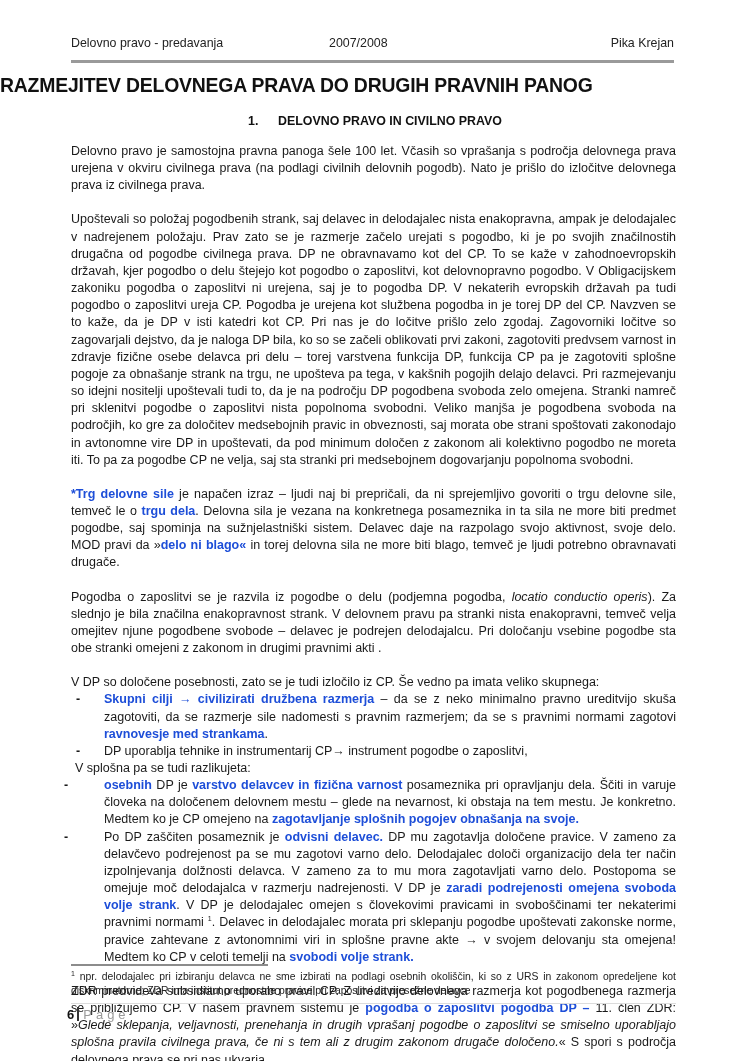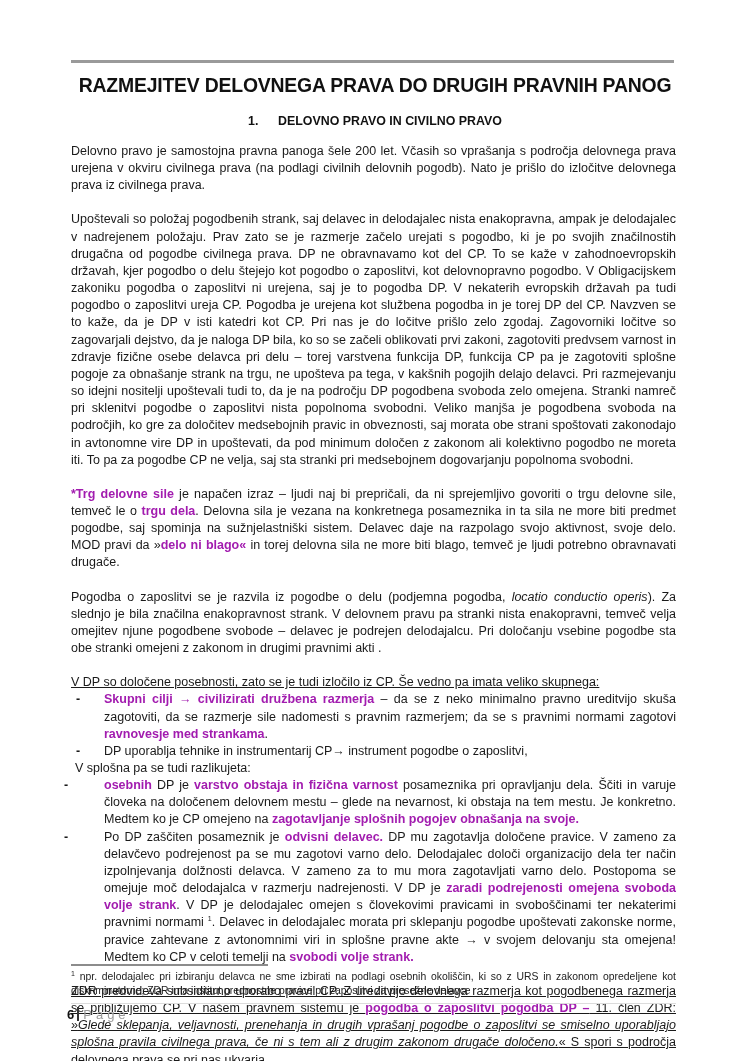--- a/index.html
+++ b/index.html
@@ -12,35 +12,35 @@
     position: absolute; left: 71px; top: 36px; width: 603px; height: 16px;
     font-size: 12.4px; color: #222;
   }
   .header .left { position: absolute; left: 0; top: 0; }
   .header .center { position: absolute; left: 258px; top: 0; }
   .header .right { position: absolute; right: 0; top: 0; }
   .header-rule {
     position: absolute; left: 71px; top: 60px; width: 603px; height: 3px; background: #9a9a9a;
   }
   .title {
-    position: absolute; left: 0; top: 74px; width: 750px; text-align: center;
+    position: absolute; left: 0; top: 74px; width: 750px; text-align: left;
     font-size: 19.4px; font-weight: bold; letter-spacing: -0.2px; color: #111;
   }
   .section-heading {
     position: absolute; left: 0; top: 114px; width: 750px; text-align: center;
     font-size: 12.4px; font-weight: bold; color: #111;
   }
   .section-heading .num { display: inline-block; width: 30px; text-align: left; }
   .body-text {
     position: absolute; left: 71px; top: 143px; width: 605px;
     font-size: 12.5px; line-height: 17.15px; text-align: justify; color: #1a1a1a;
   }
   .body-text p { margin: 0 0 17px 0; }
-  .body-text p.tight { margin-bottom: 0; text-decoration: underline; }
-  .body-text b { font-weight: bold; color: #a21caf; }
+  .body-text p.tight { margin-bottom: 0; }
+  .body-text b { font-weight: bold; color: #1d4ed8; }
   .body-text i { font-style: italic; }
   ul.dash { list-style: none; margin: 0; padding: 0; }
   ul.dash li { position: relative; padding-left: 33px; }
   ul.dash li .marker { position: absolute; left: 5px; top: 0; font-weight: bold; }
   ul.dash.out li .marker { left: -10px; }
   ul.dash.out li { padding-left: 33px; }
   .between { padding-left: 4px; }
   sup { font-size: 7px; vertical-align: super; line-height: 0; }
   .fn-rule {
     position: absolute; left: 71px; top: 964px; width: 197px; height: 2px; background: #8c8c8c;
@@ -57,50 +57,55 @@
   }
   .footer .pnum { font-weight: bold; }
   .footer .bar { display: inline-block; width: 2px; height: 14px; background: #333; vertical-align: -2px; margin: 0 4px 0 3px; }
   .footer .plabel { color: #9a9a9a; letter-spacing: 4px; }
 </style>
 </head>
 <body>
 
 <div class="page">
 
+  <div class="header">
+    <span class="left">Delovno pravo - predavanja</span>
+    <span class="center">2007/2008</span>
+    <span class="right">Pika Krejan</span>
+  </div>
   <div class="header-rule"></div>
 
   <div class="title">RAZMEJITEV DELOVNEGA PRAVA DO DRUGIH PRAVNIH PANOG</div>
 
   <div class="section-heading">
     <span class="num">1.</span><span>DELOVNO PRAVO IN CIVILNO PRAVO</span>
   </div>
 
   <div class="body-text">
-    <p>Delovno pravo je samostojna pravna panoga šele 200 let. Včasih so vprašanja s  področja delovnega prava urejena v okviru civilnega prava (na podlagi civilnih delovnih pogodb). Nato je prišlo do izločitve delovnega prava iz civilnega prava.</p>
+    <p>Delovno pravo je samostojna pravna panoga šele 100 let. Včasih so vprašanja s  področja delovnega prava urejena v okviru civilnega prava (na podlagi civilnih delovnih pogodb). Nato je prišlo do izločitve delovnega prava iz civilnega prava.</p>
 
     <p>Upoštevali so položaj pogodbenih strank, saj delavec in delodajalec nista enakopravna, ampak je delodajalec v nadrejenem položaju. Prav zato se je razmerje začelo urejati s pogodbo, ki je po svojih značilnostih drugačna od pogodbe civilnega prava. DP ne obravnavamo kot del CP. To se kaže v zahodnoevropskih državah, kjer pogodbo o delu štejejo kot pogodbo o zaposlitvi, kot delovnopravno pogodbo. V Obligacijskem zakoniku pogodba o zaposlitvi ni urejena, saj je to pogodba DP. V nekaterih evropskih državah pa tudi pogodbo o zaposlitvi ureja CP. Pogodba je urejena kot službena pogodba in je torej DP del CP. Navzven se to kaže, da je DP v isti katedri kot CP. Pri nas je do ločitve prišlo zelo zgodaj. Zagovorniki ločitve so zagovarjali dejstvo, da je naloga DP bila, ko so se začeli oblikovati prvi zakoni, zagotoviti predvsem varnost in zdravje fizične osebe delavca pri delu – torej varstvena funkcija DP, funkcija CP pa je zagotoviti splošne pogoje za obnašanje strank na trgu, ne upošteva pa tega, v kakšnih pogojih delajo delavci. Pri razmejevanju so idejni nositelji upoštevali tudi to, da je na področju DP pogodbena svoboda zelo omejena. Stranki namreč pri sklenitvi pogodbe o zaposlitvi nista popolnoma svobodni. Veliko manjša je pogodbena svoboda na področjih, ko gre za določitev medsebojnih pravic in obveznosti, saj morata obe strani spoštovati zakonodajo in avtonomne vire DP in upoštevati, da pod minimum določen z zakonom ali kolektivno pogodbo ne moreta iti. To pa za pogodbe CP ne velja, saj sta stranki pri medsebojnem dogovarjanju popolnoma svobodni.</p>
 
     <p><b>*Trg delovne sile</b><span> je napačen izraz – ljudi naj bi prepričali, da ni sprejemljivo govoriti o trgu delovne sile, temveč le o </span><b>trgu dela</b><span>. Delovna sila je vezana na konkretnega posameznika in ta sila ne more biti predmet pogodbe, saj spominja na sužnjelastniški sistem. Delavec daje na razpolago svojo aktivnost, svoje delo. MOD pravi da »</span><b>delo ni blago«</b><span> in torej delovna sila ne more biti blago, temveč je ljudi potrebno obravnavati drugače.</span></p>
 
     <p><span>Pogodba o zaposlitvi se je razvila iz pogodbe o delu (podjemna pogodba, </span><i>locatio conductio operis</i><span>). Za slednjo je bila značilna enakopravnost strank. V delovnem pravu pa stranki nista enakopravni, temveč velja omejitev njune pogodbene svobode – delavec je podrejen delodajalcu. Pri določanju vsebine pogodbe sta obe stranki omejeni z zakonom in drugimi pravnimi akti .</span></p>
 
     <p class="tight">V DP so določene posebnosti, zato se je tudi izločilo iz CP. Še vedno pa imata veliko skupnega:</p>
     <ul class="dash">
       <li>
         <span class="marker">-</span><b>Skupni cilji → civilizirati družbena razmerja</b><span> – da se z neko minimalno pravno ureditvijo skuša zagotoviti, da se razmerje sile nadomesti s pravnim razmerjem; da se s pravnimi normami zagotovi </span><b>ravnovesje med strankama</b><span>.</span>
       </li>
       <li>
         <span class="marker">-</span><span>DP uporablja tehnike in instrumentarij CP→ instrument pogodbe o zaposlitvi,</span>
       </li>
     </ul>
     <div class="between">V splošna pa se tudi razlikujeta:</div>
     <ul class="dash out" style="margin-bottom:17px;">
       <li style="padding-left:33px;">
-        <span class="marker" style="left:-7px;">-</span><b>osebnih</b><span> DP je </span><b>varstvo obstaja in fizična varnost</b><span> posameznika pri opravljanju dela. Ščiti in varuje človeka na določenem delovnem mestu – glede na nevarnost, ki obstaja na tem mestu. Je konkretno. Medtem ko je CP omejeno na </span><b>zagotavljanje splošnih pogojev obnašanja na svoje.</b>
+        <span class="marker" style="left:-7px;">-</span><b>osebnih</b><span> DP je </span><b>varstvo delavcev in fizična varnost</b><span> posameznika pri opravljanju dela. Ščiti in varuje človeka na določenem delovnem mestu – glede na nevarnost, ki obstaja na tem mestu. Je konkretno. Medtem ko je CP omejeno na </span><b>zagotavljanje splošnih pogojev obnašanja na svoje.</b>
       </li>
       <li style="padding-left:33px;">
         <span class="marker" style="left:-7px;">-</span><span>Po DP zaščiten posameznik je </span><b>odvisni delavec.</b><span> DP mu zagotavlja določene pravice. V zameno za delavčevo podrejenost pa se mu zagotovi varno delo. Delodajalec določi organizacijo dela ter način izpolnjevanja dolžnosti delavca. V zameno za to mu mora zagotavljati varno delo. Postopoma se omejuje moč delodajalca v razmerju nadrejenosti. V DP je </span><b>zaradi podrejenosti omejena svoboda volje strank</b><span>. V DP je delodajalec omejen s človekovimi pravicami in svoboščinami ter nekaterimi pravnimi normami </span><sup>1</sup><span>. Delavec in delodajalec morata pri sklepanju pogodbe upoštevati zakonske norme, pravice zahtevane z avtonomnimi viri in splošne pravne akte → v svojem delovanju sta omejena! Medtem ko CP v celoti temelji na </span><b>svobodi volje strank.</b>
       </li>
     </ul>
 
     <p class="tight"><span>ZDR predvideva subsidiarno uporabo pravil CP. Z ureditvijo delovnega razmerja kot pogodbenega razmerja se približujemo CP. V našem pravnem sistemu je </span><b>pogodba o zaposlitvi pogodba DP –</b><span> 11. člen ZDR: »</span><i>Glede sklepanja, veljavnosti, prenehanja in drugih vprašanj pogodbe o zaposlitvi se smiselno uporabljajo splošna pravila civilnega prava, če ni s tem ali z drugim zakonom drugače določeno.</i><span>« S spori s področja delovnega prava se pri nas ukvarja</span></p>
   </div>
 
   <div class="fn-rule"></div>

